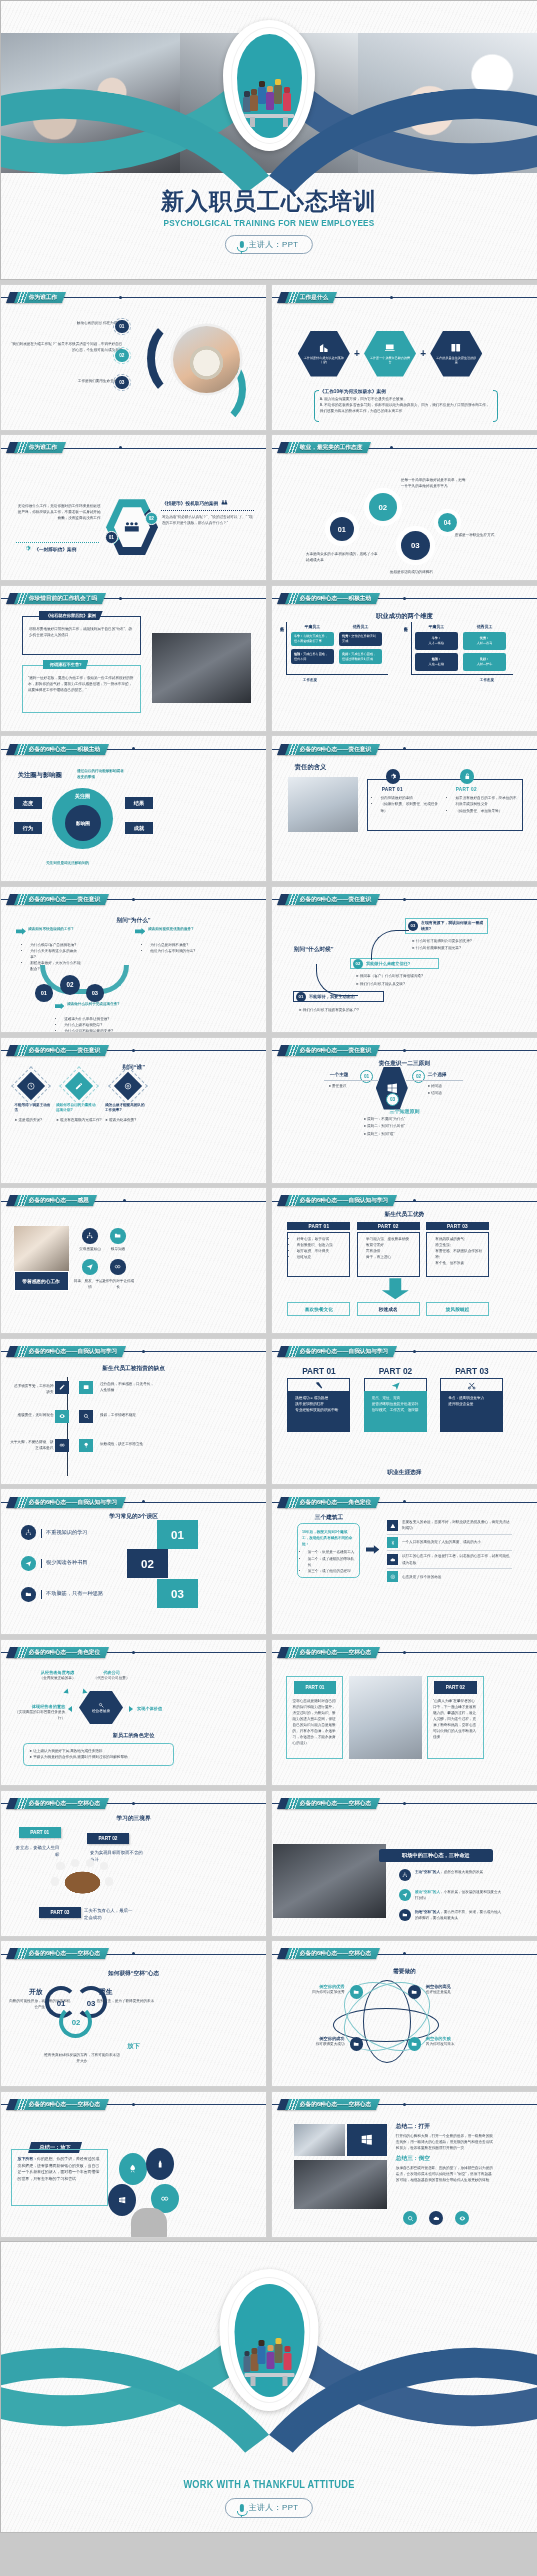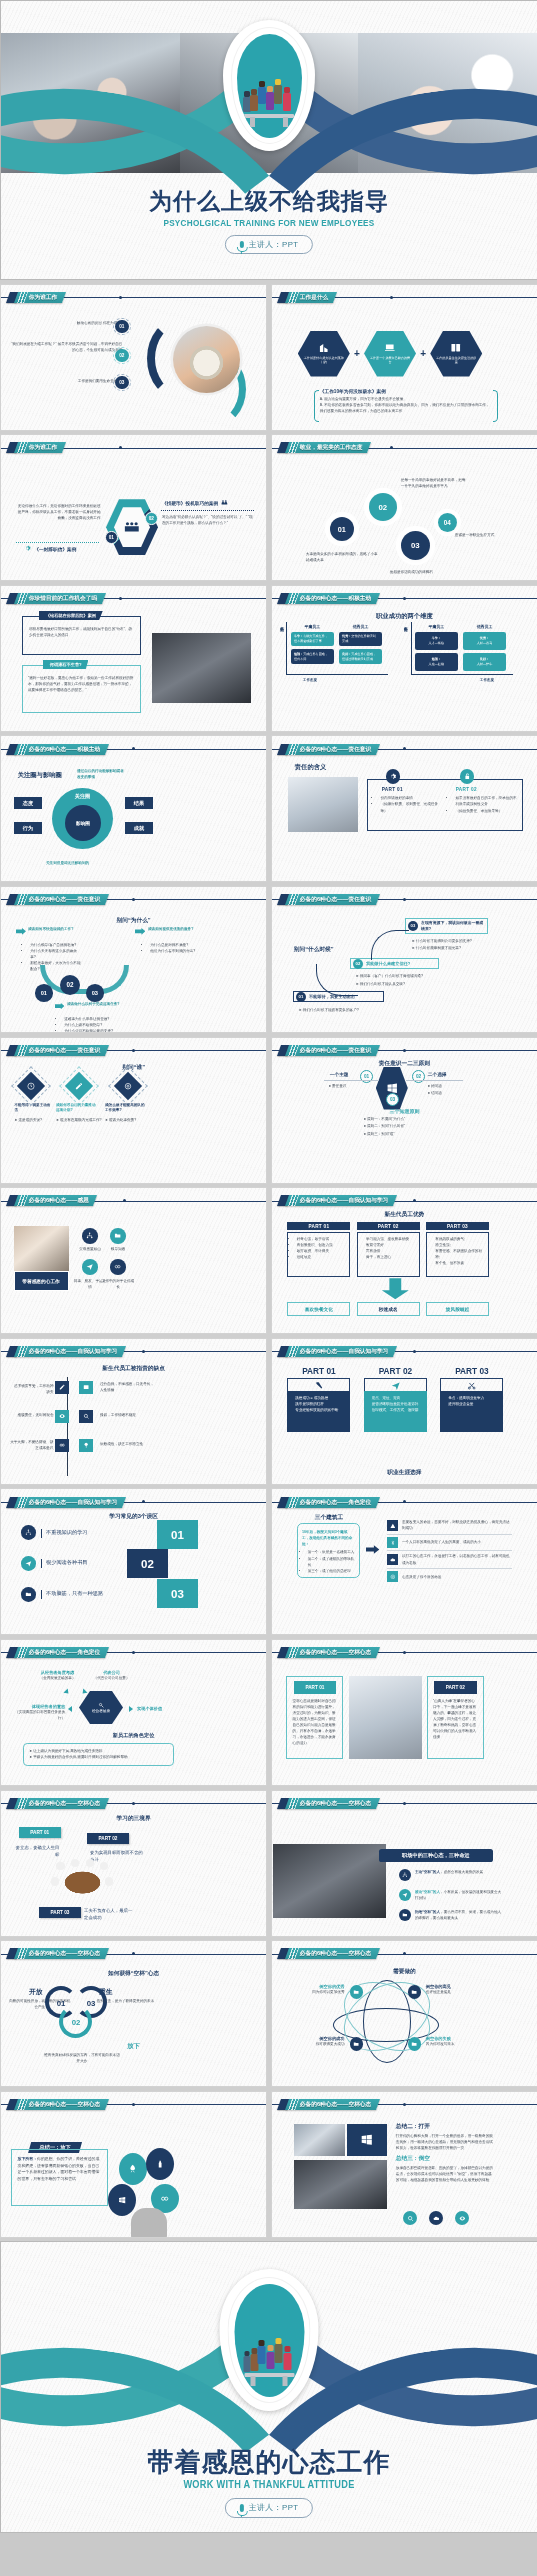--- a/index.html
+++ b/index.html
@@ -224,21 +224,21 @@
             <i class="t-head" style="left:42px;top:14.6px;width:6.3px;height:6.3px;background:#b4343f"></i>
             <i style="left:41px;top:21px;width:8.3px;height:17.7px;background:#d4405a"></i>
             <div class="tbl"></div>
               <div class="tbl2"></div>
               <div class="tbl3"></div>
           </div>
         </div>
       </div>
     </div>
 
-    <div class="cover-title">为什么上级不给我指导</div>
+    <div class="cover-title">新入职员工心态培训</div>
     <div class="cover-sub">PSYCHOLGICAL TRAINING FOR NEW EMPLOYEES</div>
     <div class="speaker-pill">
       <span class="mic"></span>
       <span class="speaker-txt">主讲人：PPT</span>
     </div>
   </div>
 
   <div class="grid">
 
     <div class="slide striped">
@@ -1222,21 +1222,20 @@
             <i class="t-head" style="left:42px;top:14.6px;width:6.3px;height:6.3px;background:#b4343f"></i>
             <i style="left:41px;top:21px;width:8.3px;height:17.7px;background:#d4405a"></i>
             <div class="tbl"></div>
               <div class="tbl2"></div>
               <div class="tbl3"></div>
           </div>
         </div>
       </div>
     </div>
 
-    <div class="closing-title">带着感恩的心态工作</div>
     <div class="closing-sub">WORK WITH A THANKFUL ATTITUDE</div>
     <div class="speaker-pill">
       <span class="mic"></span>
       <span class="speaker-txt">主讲人：PPT</span>
     </div>
   </div>
 
 </div>
 
 

